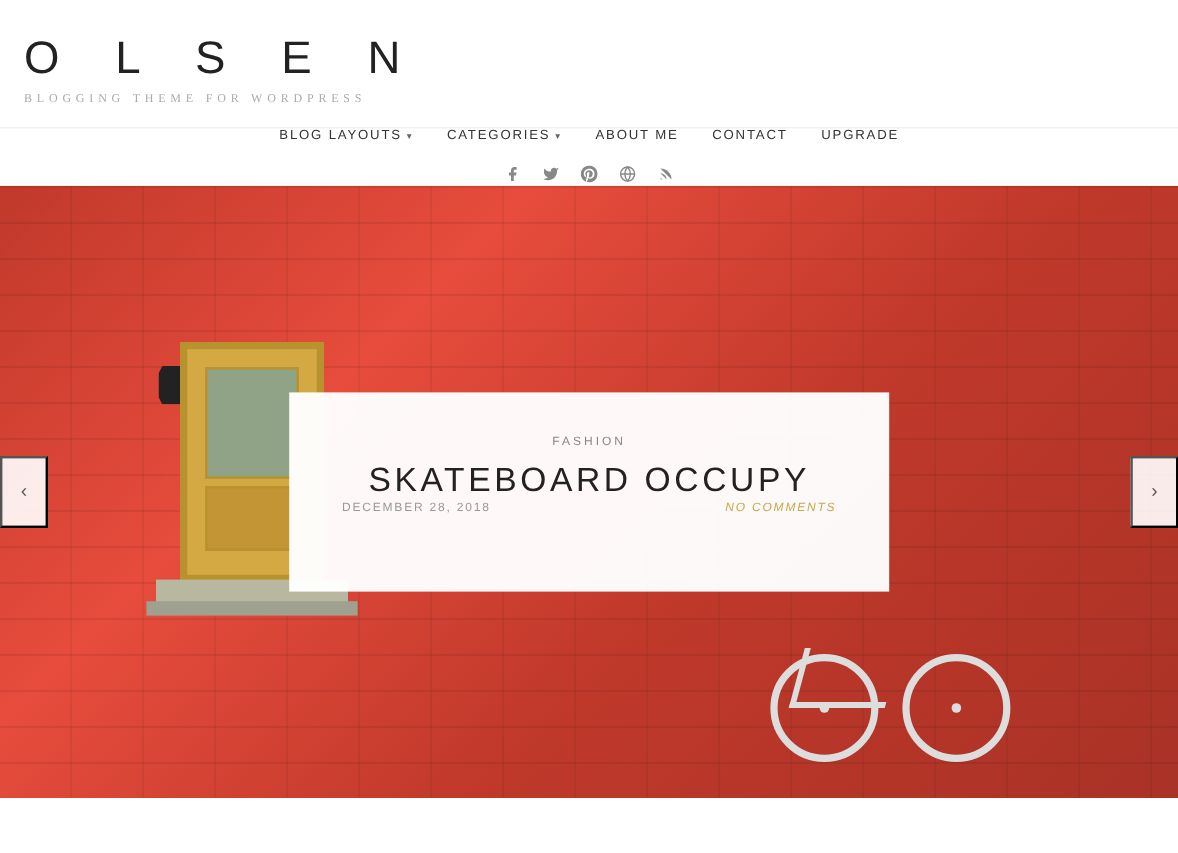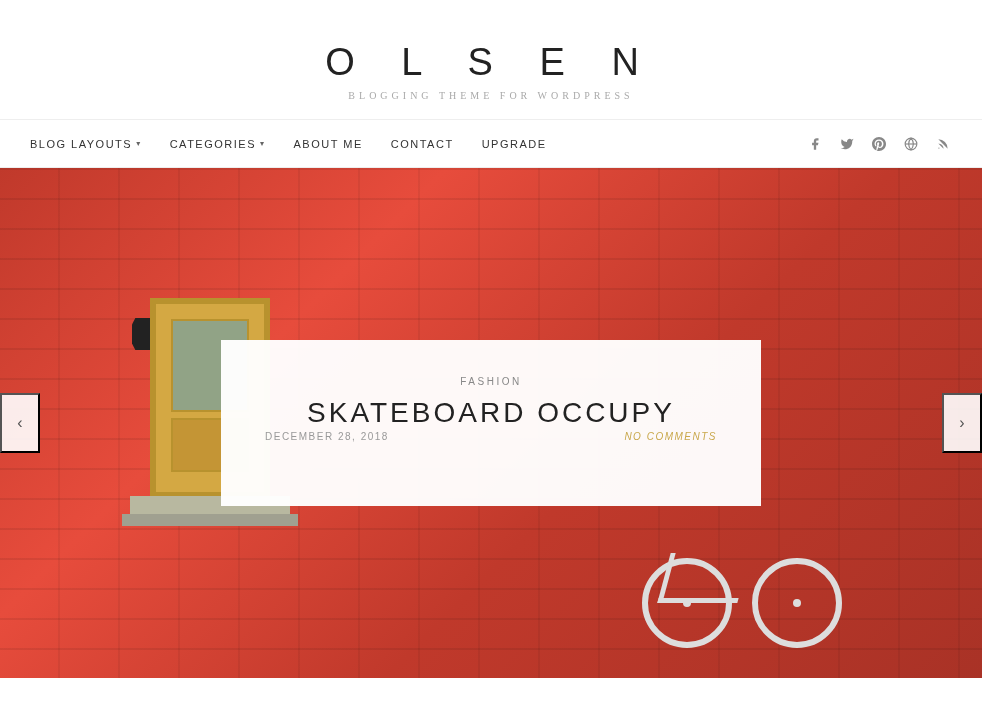--- a/index.html
+++ b/index.html
@@ -1,21 +1,21 @@
 <!DOCTYPE html>
 <html><head>
   <meta charset="utf-8">
   <style>
     * { margin: 0; padding: 0; box-sizing: border-box; }
     body { font-family: 'Georgia', serif; background: #fff; width: 982px; min-height: 711px; overflow-x: hidden; }
 
     
     .site-header {
-      text-align: center;
-      padding: 41px 20px 18px;
+      text-align: left;
+      padding: 28px 20px 18px;
       border-bottom: 1px solid #eee;
     }
     .site-title {
       font-family: 'Arial', sans-serif;
       font-size: 38px;
       letter-spacing: 18px;
       font-weight: 300;
       color: #222;
       text-transform: uppercase;
     }
@@ -28,20 +28,21 @@
     }
 
     
     .nav-bar {
       display: flex;
       align-items: center;
       justify-content: space-between;
       padding: 0 30px;
       border-bottom: 1px solid #eee;
       height: 48px;
+      flex-direction: column;
     }
     .nav-left {
       display: flex;
       align-items: center;
       gap: 28px;
     }
     .nav-item {
       font-size: 11px;
       letter-spacing: 1.5px;
       text-transform: uppercase;
@@ -250,21 +251,21 @@
     .slider-arrow-prev { left: 0; }
     .slider-arrow-next { right: 0; }
 
     
     .hero-card {
       position: absolute;
       top: 50%;
       left: 50%;
       transform: translate(-50%, -50%);
       background: rgba(255,255,255,0.97);
-      width: 540px;
+      width: 500px;
       padding: 36px 44px 40px;
       text-align: center;
       z-index: 5;
     }
     .card-category {
       font-size: 10px;
       letter-spacing: 2.5px;
       text-transform: uppercase;
       color: #888;
       font-family: 'Arial', sans-serif;

